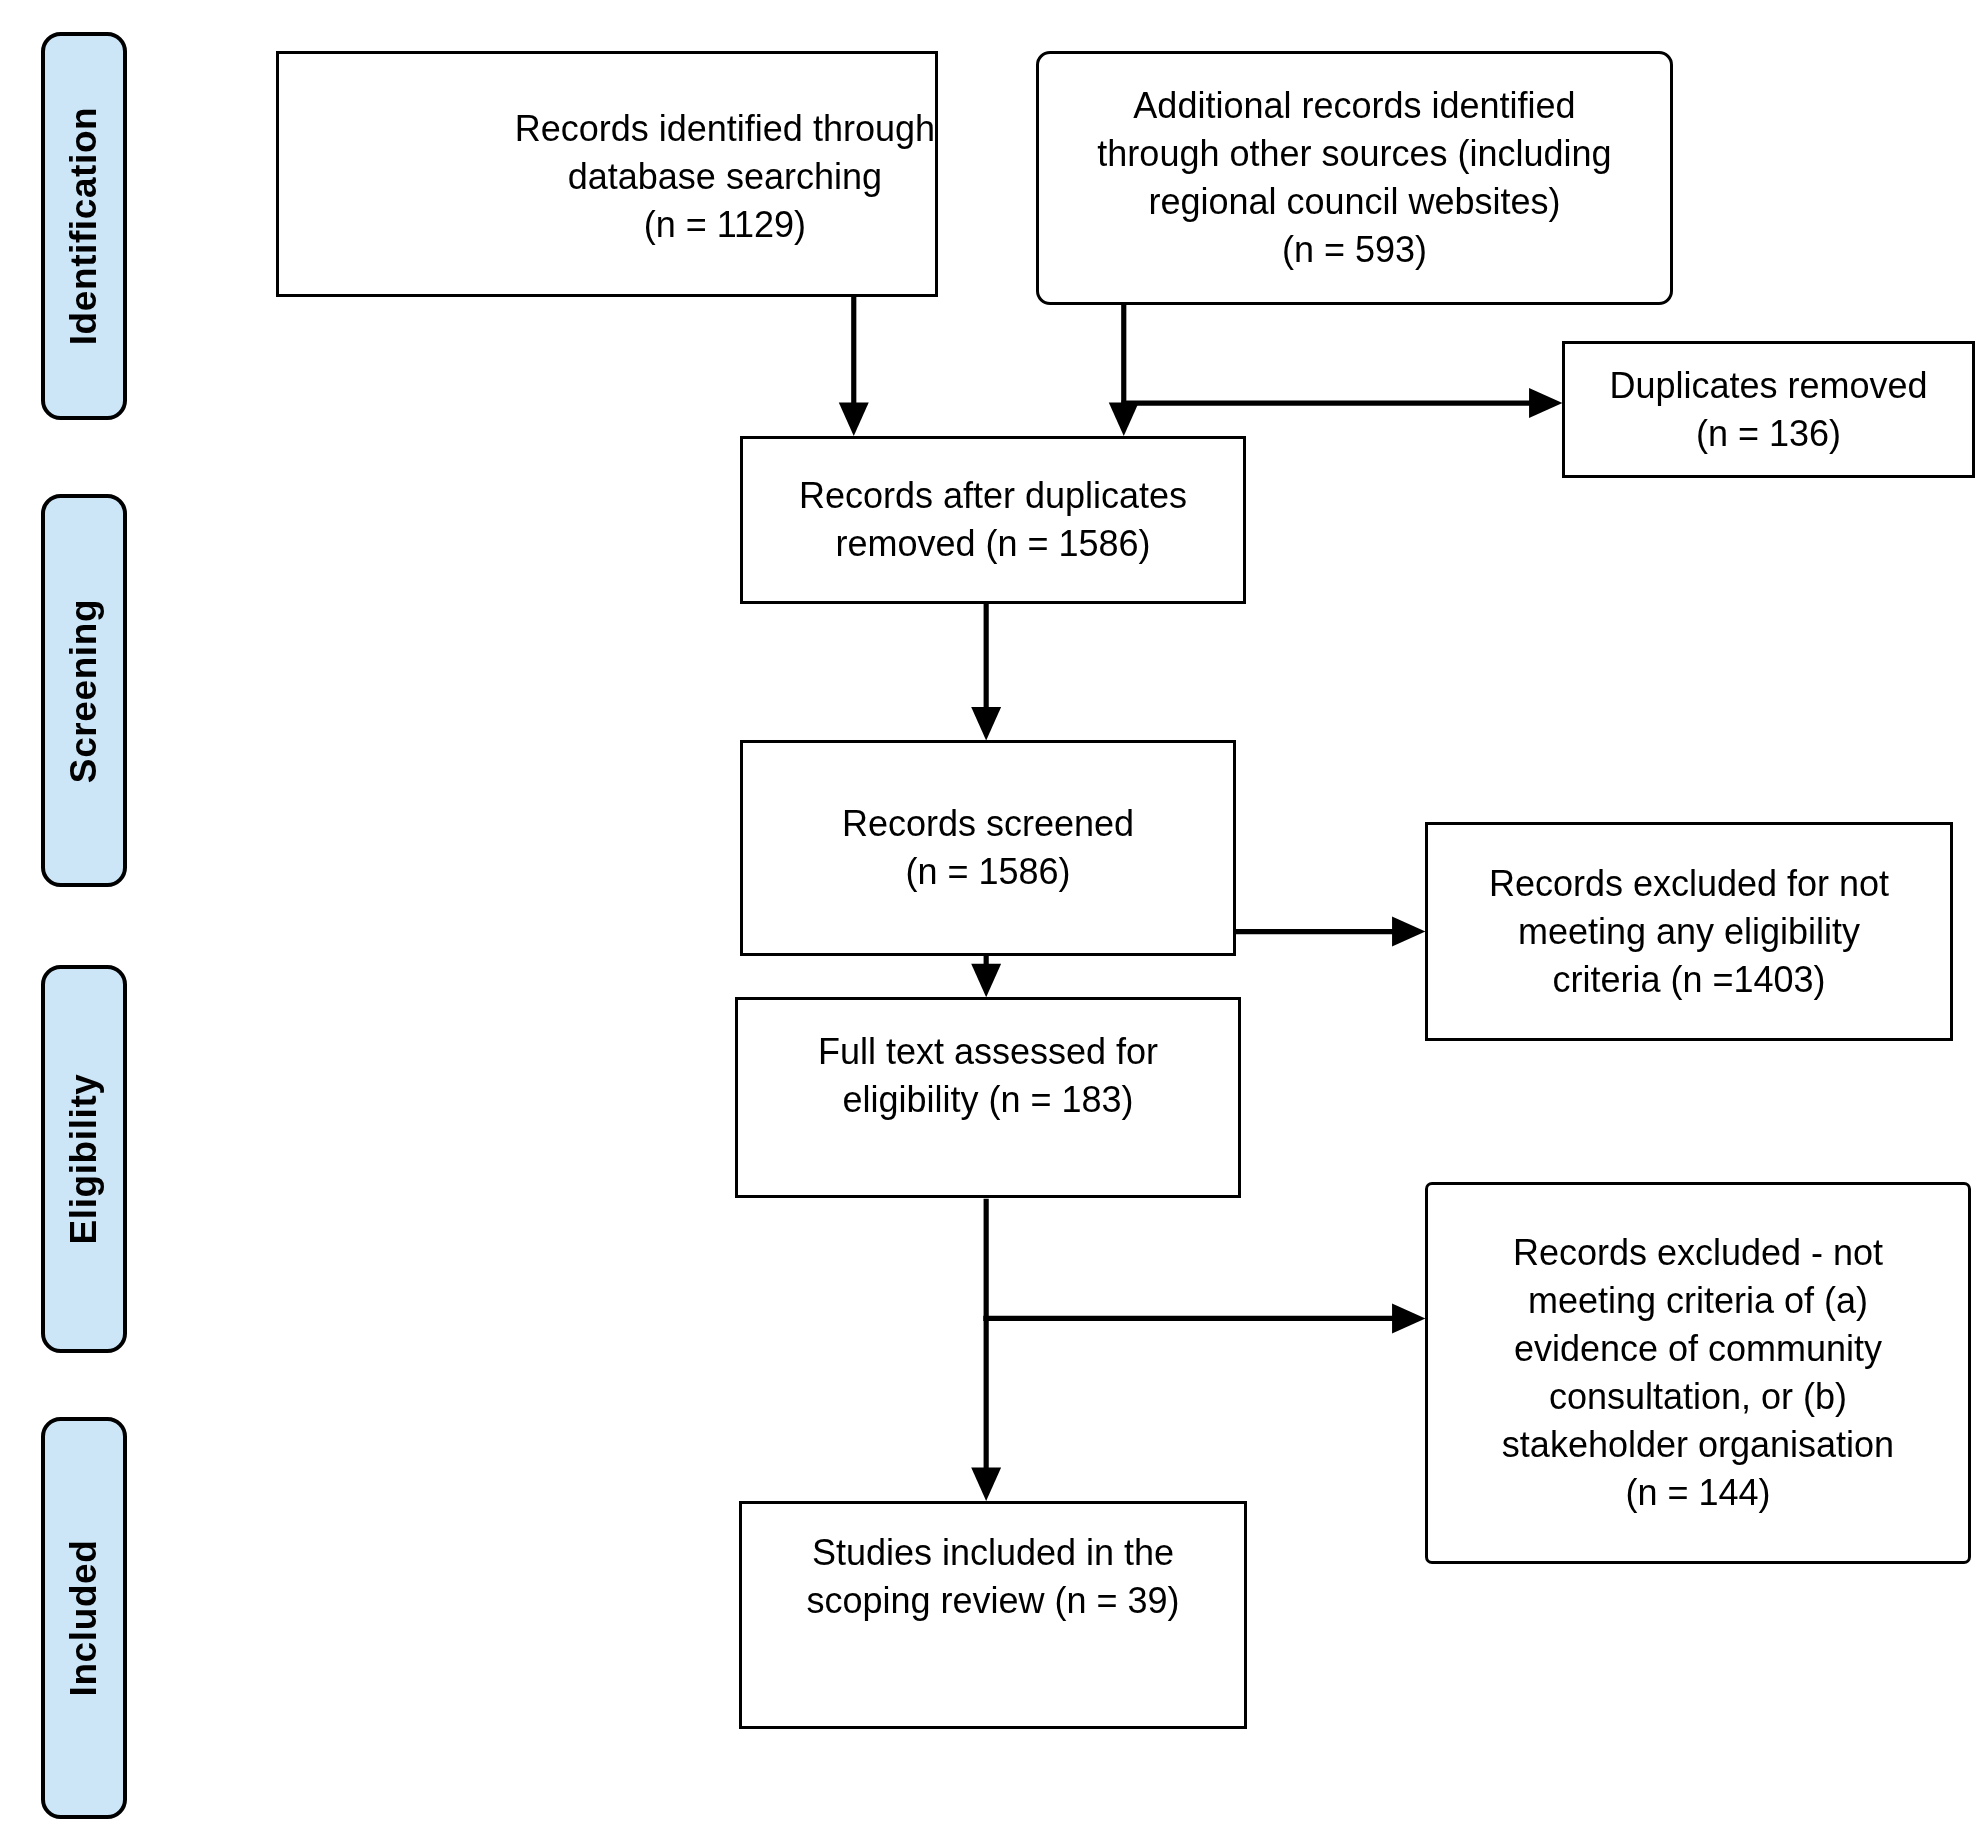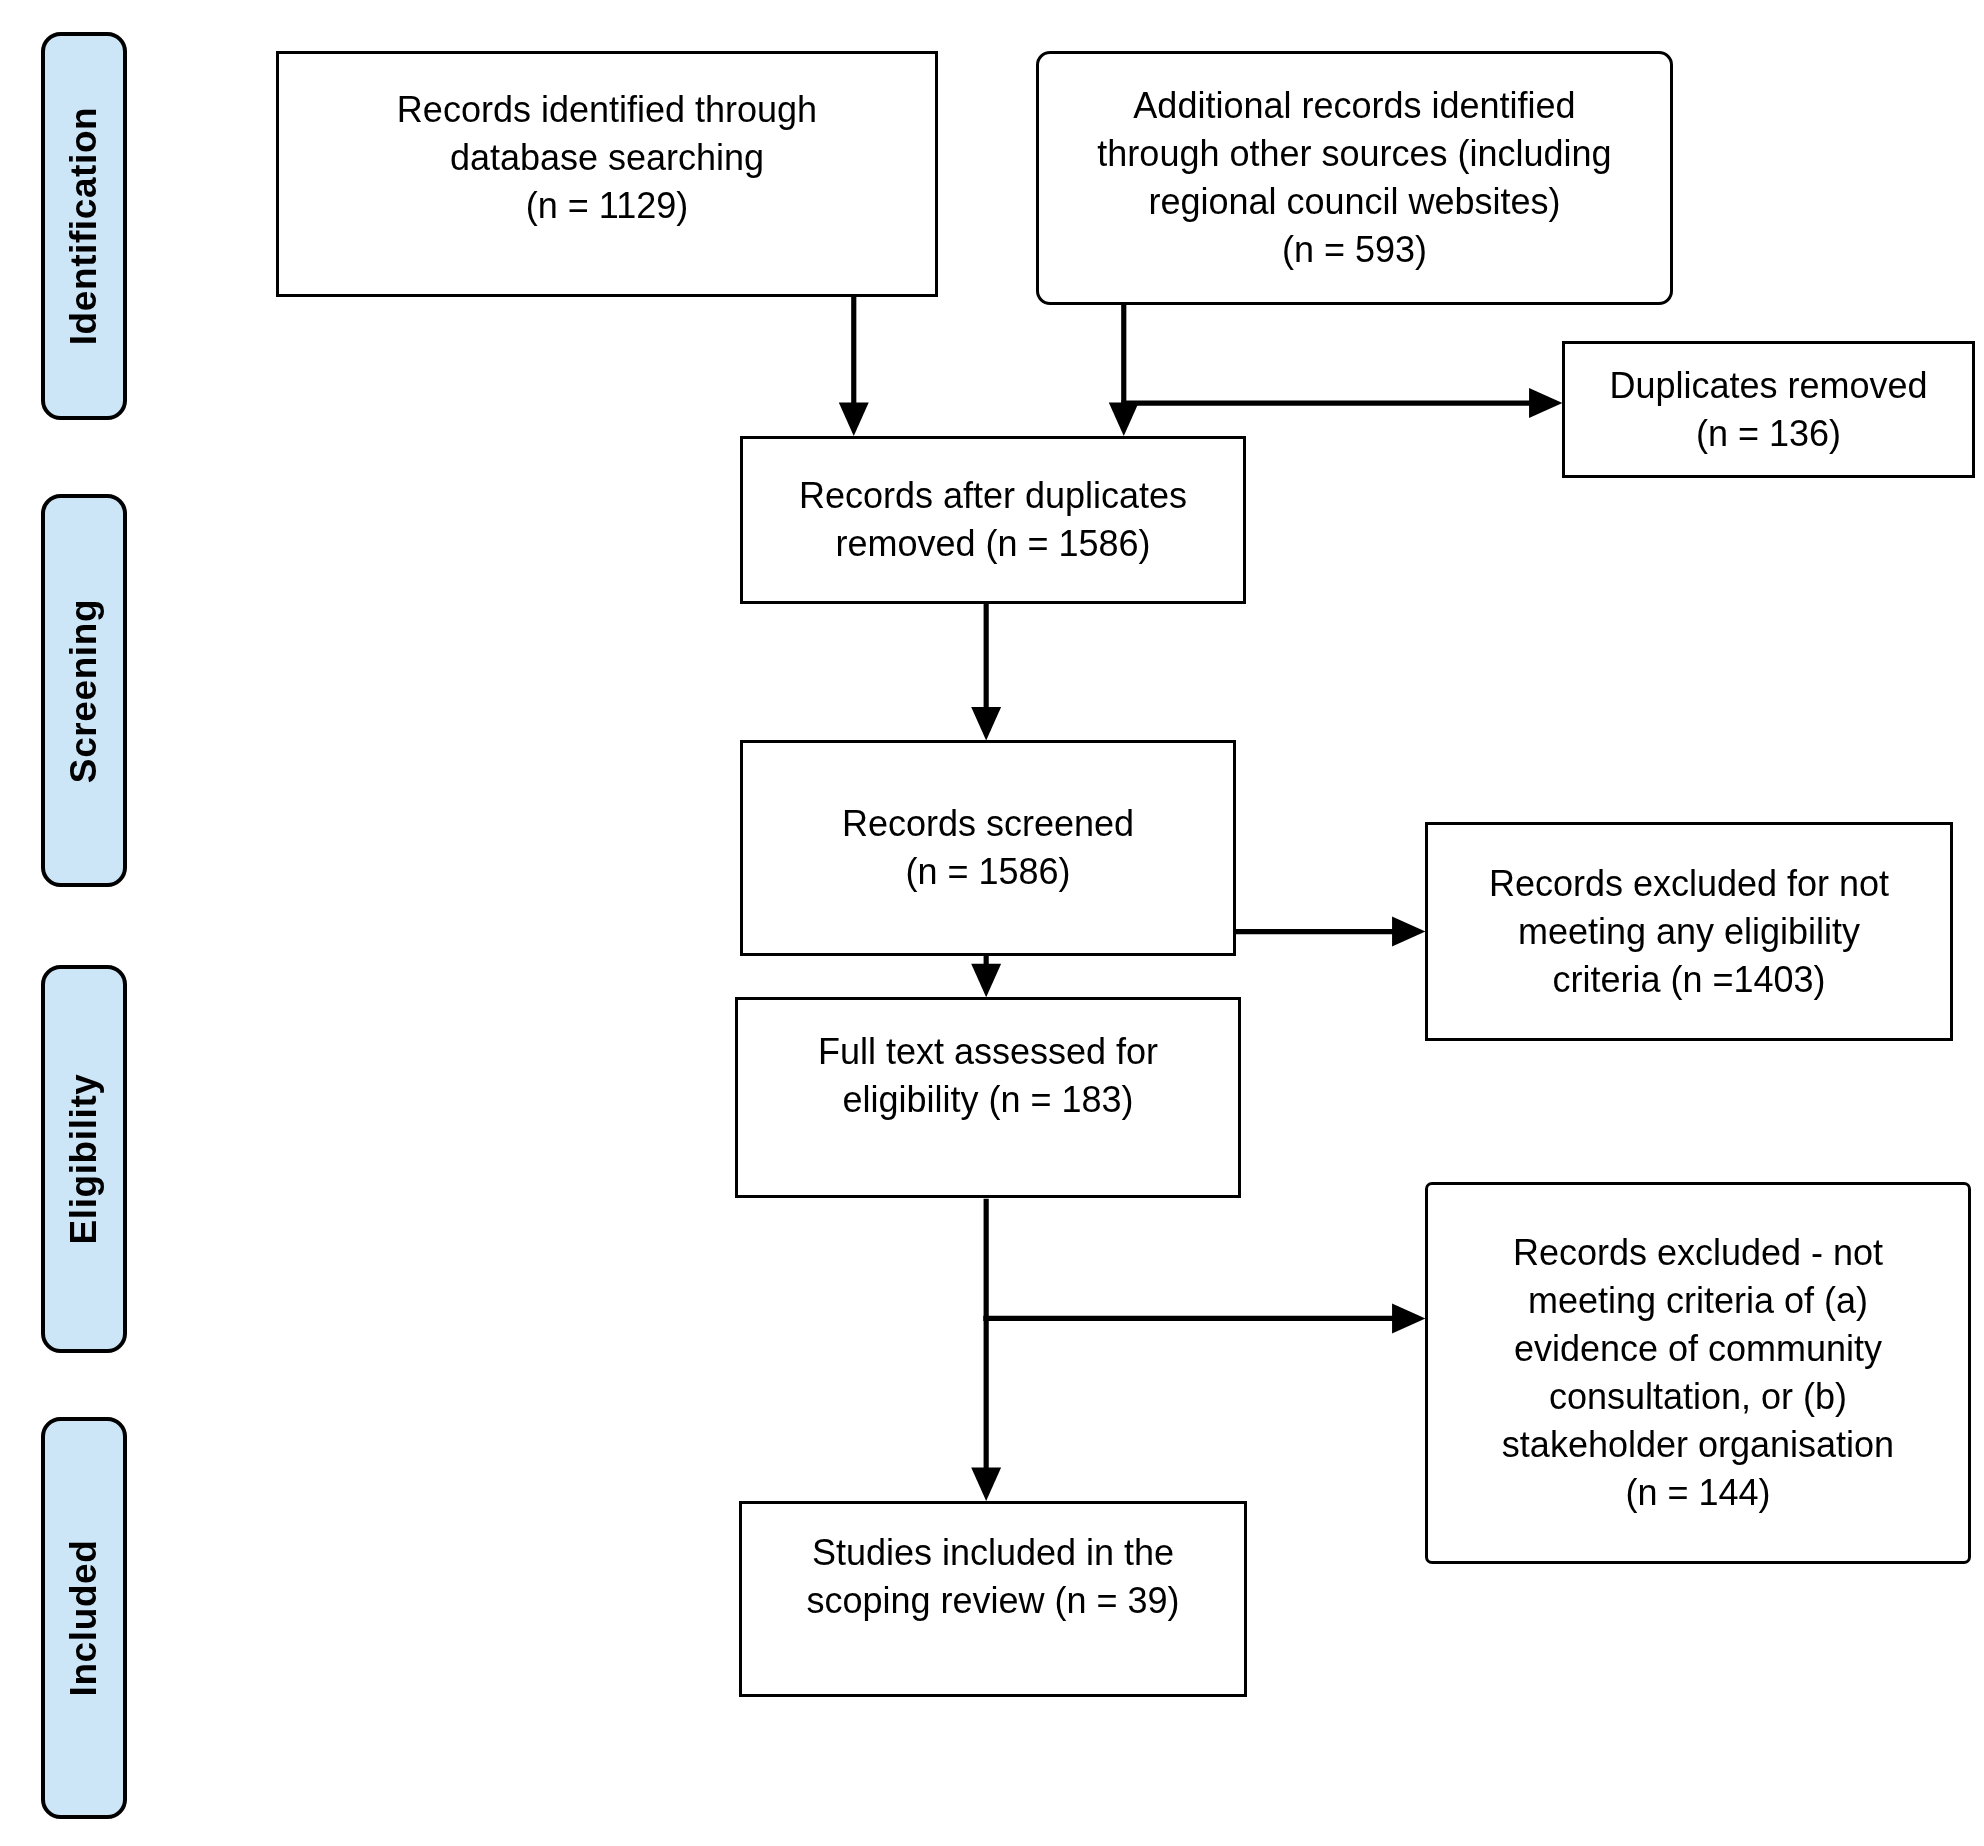--- a/index.html
+++ b/index.html
@@ -56,29 +56,29 @@
     display: flex;
     justify-content: center;
     align-items: center;
     font-size: 36px;
     line-height: 48px;
     text-align: center;
     color: #000000;
   }
   .node .node-label { white-space: pre-line; }
   .v-top   { align-items: flex-start; }
-  .node-a { left: 276px;  top: 51px;   width: 662px; height: 246px; padding-top: 32px; }
+  .node-a { left: 276px;  top: 51px;   width: 662px; height: 246px; padding-top: 51px; justify-content: flex-end; }
   .node-b { left: 1036px; top: 51px;   width: 637px; height: 254px; border-radius: 14px; }
   .node-c { left: 1562px; top: 341px;  width: 413px;  height: 137px; }
   .node-d { left: 740px; top: 436px;  width: 506px;  height: 168px; }
   .node-e { left: 740px; top: 740px; width: 496px;  height: 216px; }
   .node-f { left: 1425px; top: 822px; width: 528px;  height: 219px; }
   .node-g { left: 735px; top: 997px; width: 506px;  height: 201px; padding-top: 28px; }
   .node-h { left: 1425px; top: 1182px; width: 546px;  height: 382px; border-radius: 7px; }
-  .node-i { left: 739px; top: 1501px; width: 508px;  height: 196px; padding-top: 25px; }
+  .node-i { left: 739px; top: 1501px; width: 508px;  height: 228px; padding-top: 25px; }
 </style>
 </head>
 <body>
 
 <div class="canvas">
 
   <svg class="arrows" viewBox="0 0 3448 3208" xmlns="http://www.w3.org/2000/svg">
     <g stroke="#000000" stroke-width="9" fill="none">
       <line x1="1483" y1="515" x2="1483" y2="707"></line>
       <line x1="1952" y1="529" x2="1952" y2="707"></line>

